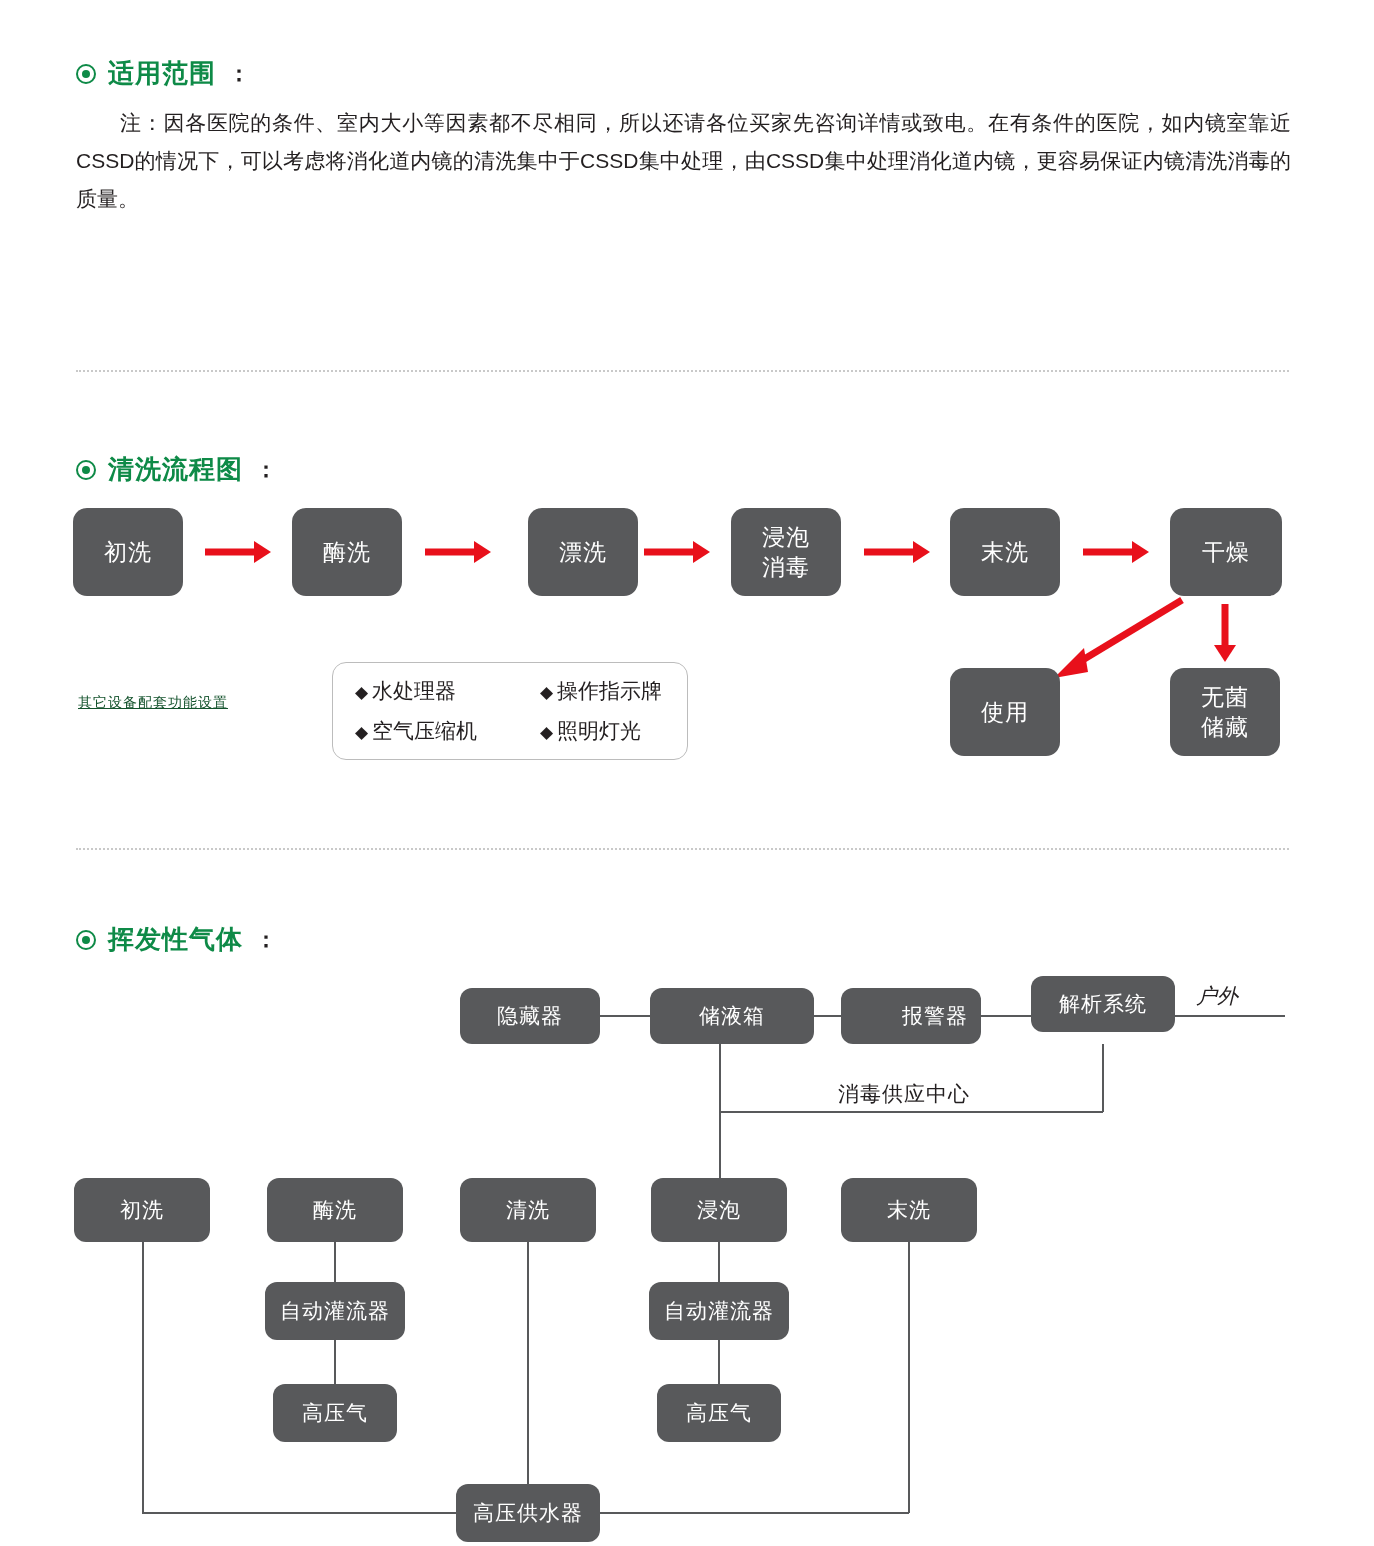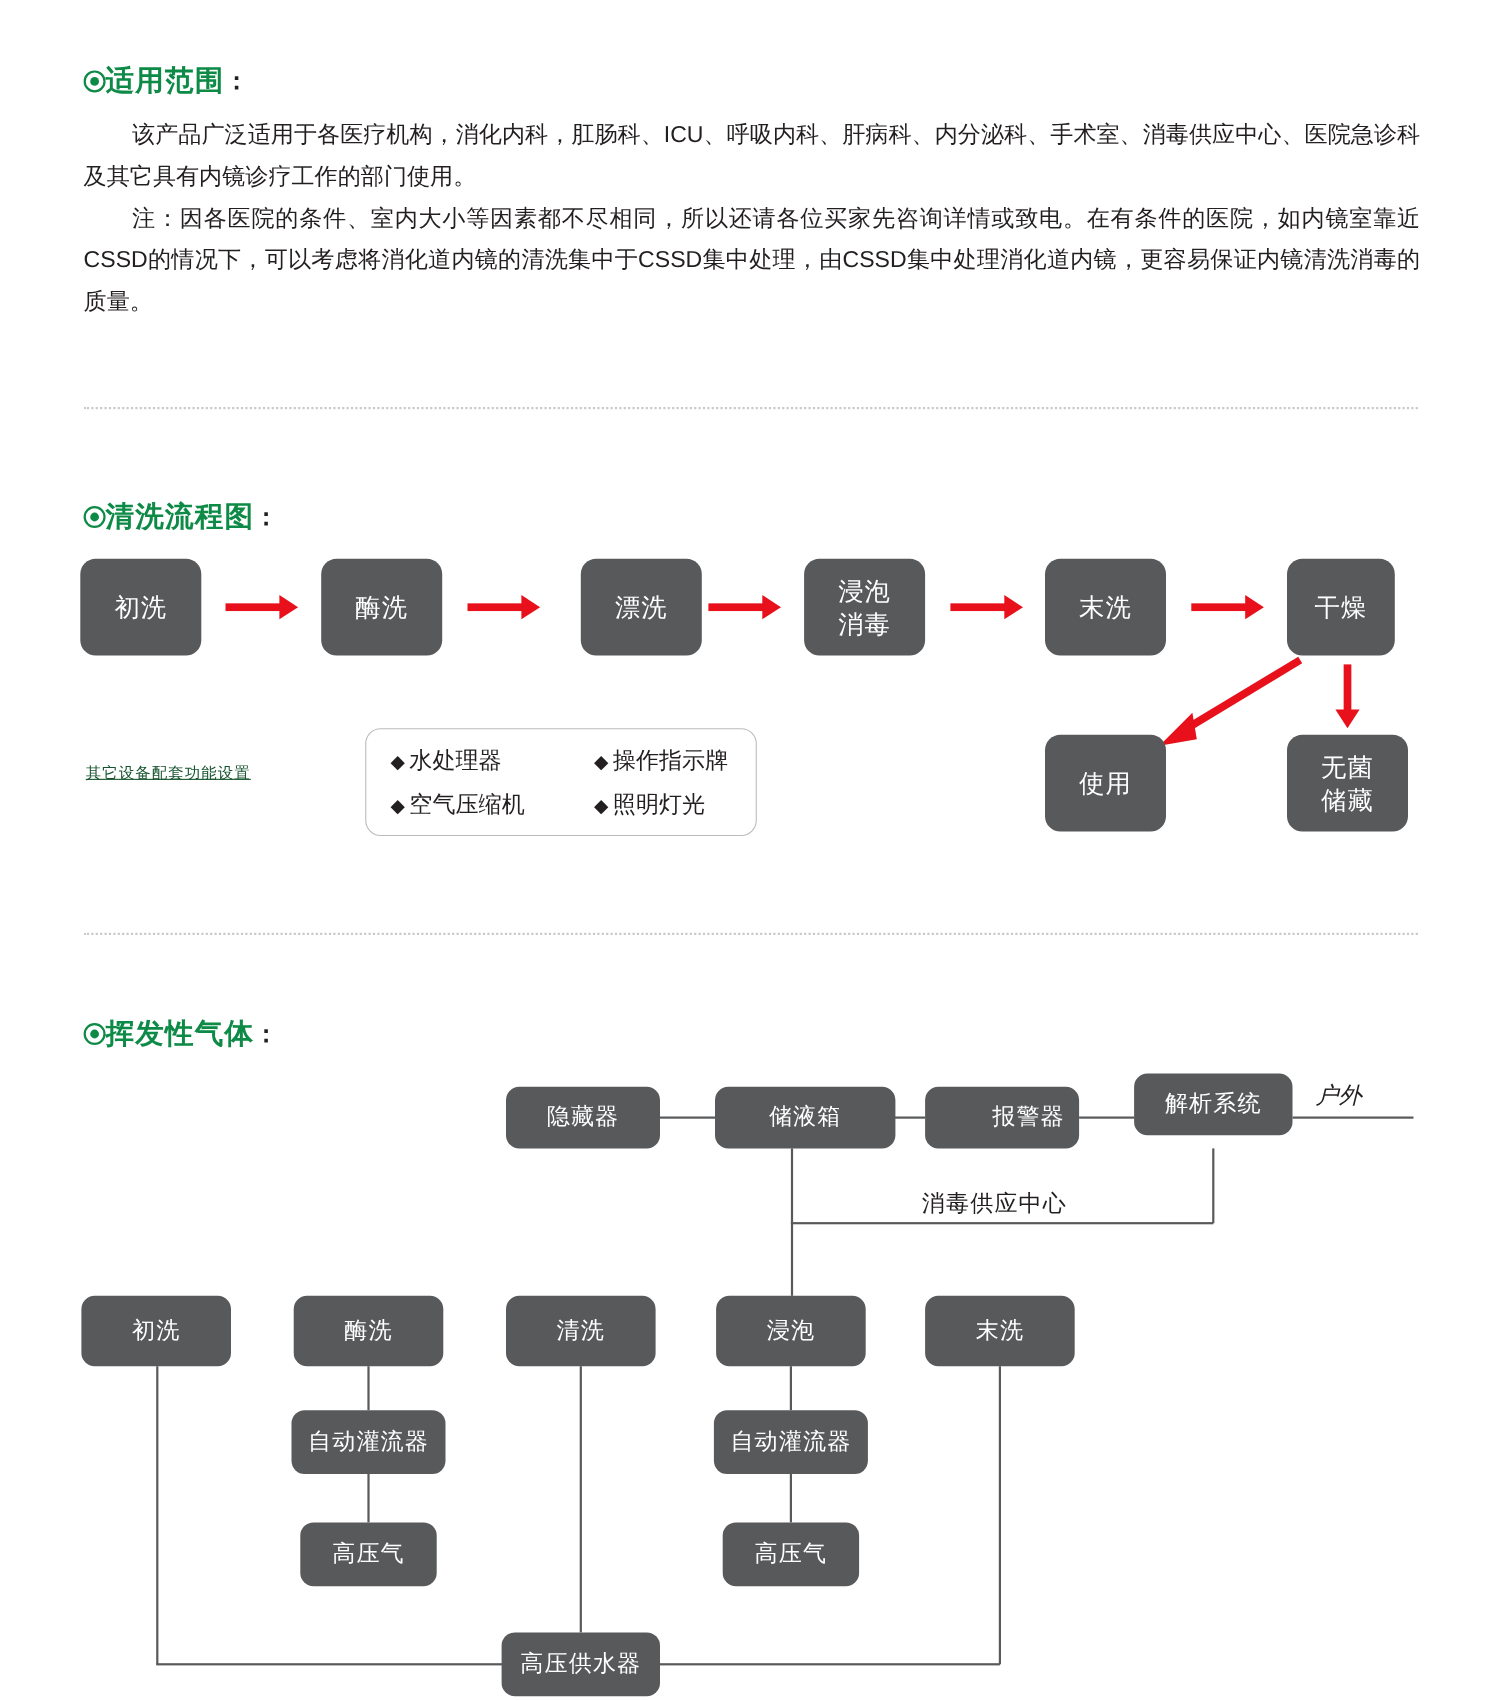--- a/index.html
+++ b/index.html
@@ -15,20 +15,21 @@
     font-family: "Liberation Sans", "DejaVu Sans", sans-serif;
     color: #231f20;
     overflow: hidden;
   }
 
   
   .section-head {
     position: absolute;
     display: flex;
     align-items: center;
+    gap: 12px;
     font-size: 26px;
     font-weight: bold;
     color: #0e8a47;
     letter-spacing: 1px;
   }
   .bullet-icon {
     width: 20px;
     height: 20px;
     border-radius: 50%;
     border: 2px solid #0e8a47;
@@ -179,21 +180,20 @@
 </head>
 <body>
 
 <div class="section-head" style="left:76px; top:56px;">
   <span class="bullet-icon"></span>
   <span>适用范围</span>
   <span class="colon">：</span>
 </div>
 
 <div class="para-block" style="top:104px;">
-  <p class="indent">该产品广泛适用于各医疗机构，消化内科，肛肠科、ICU、呼吸内科、肝病科、内分泌科、手术室、消毒供应中心、医院急诊科及其它具有内镜诊疗工作的部门使用。</p>
   <p class="indent">注：因各医院的条件、室内大小等因素都不尽相同，所以还请各位买家先咨询详情或致电。在有条件的医院，如内镜室靠近CSSD的情况下，可以考虑将消化道内镜的清洗集中于CSSD集中处理，由CSSD集中处理消化道内镜，更容易保证内镜清洗消毒的质量。</p>
 </div>
 
 <div class="divider" style="top:370px;"></div>
 
 <div class="section-head" style="left:76px; top:452px;">
   <span class="bullet-icon"></span>
   <span>清洗流程图</span>
   <span class="colon">：</span>
 </div>
@@ -207,21 +207,21 @@
 <div class="node" style="left:512px; top:508px; width:110px; height:88px;margin-left:16px;">
   <span>漂洗</span>
 </div>
 <div class="node" style="left:731px; top:508px; width:110px; height:88px; flex-direction:column;">
   <span>浸泡</span>
   <span>消毒</span>
 </div>
 <div class="node" style="left:950px; top:508px; width:110px; height:88px;">
   <span>末洗</span>
 </div>
-<div class="node" style="left:1170px; top:508px; width:98px; height:88px;">
+<div class="node" style="left:1170px; top:508px; width:112px; height:88px;">
   <span>干燥</span>
 </div>
 
 <div class="arrow-red" style="left:205px; top:552px; width:66px;">
   <div class="shaft" style="width:50px;"></div>
     <div class="head" style="left:49px;"></div>
 </div>
 <div class="arrow-red" style="left:425px; top:552px; width:66px;">
   <div class="shaft" style="width:50px;"></div>
     <div class="head" style="left:49px;"></div>

